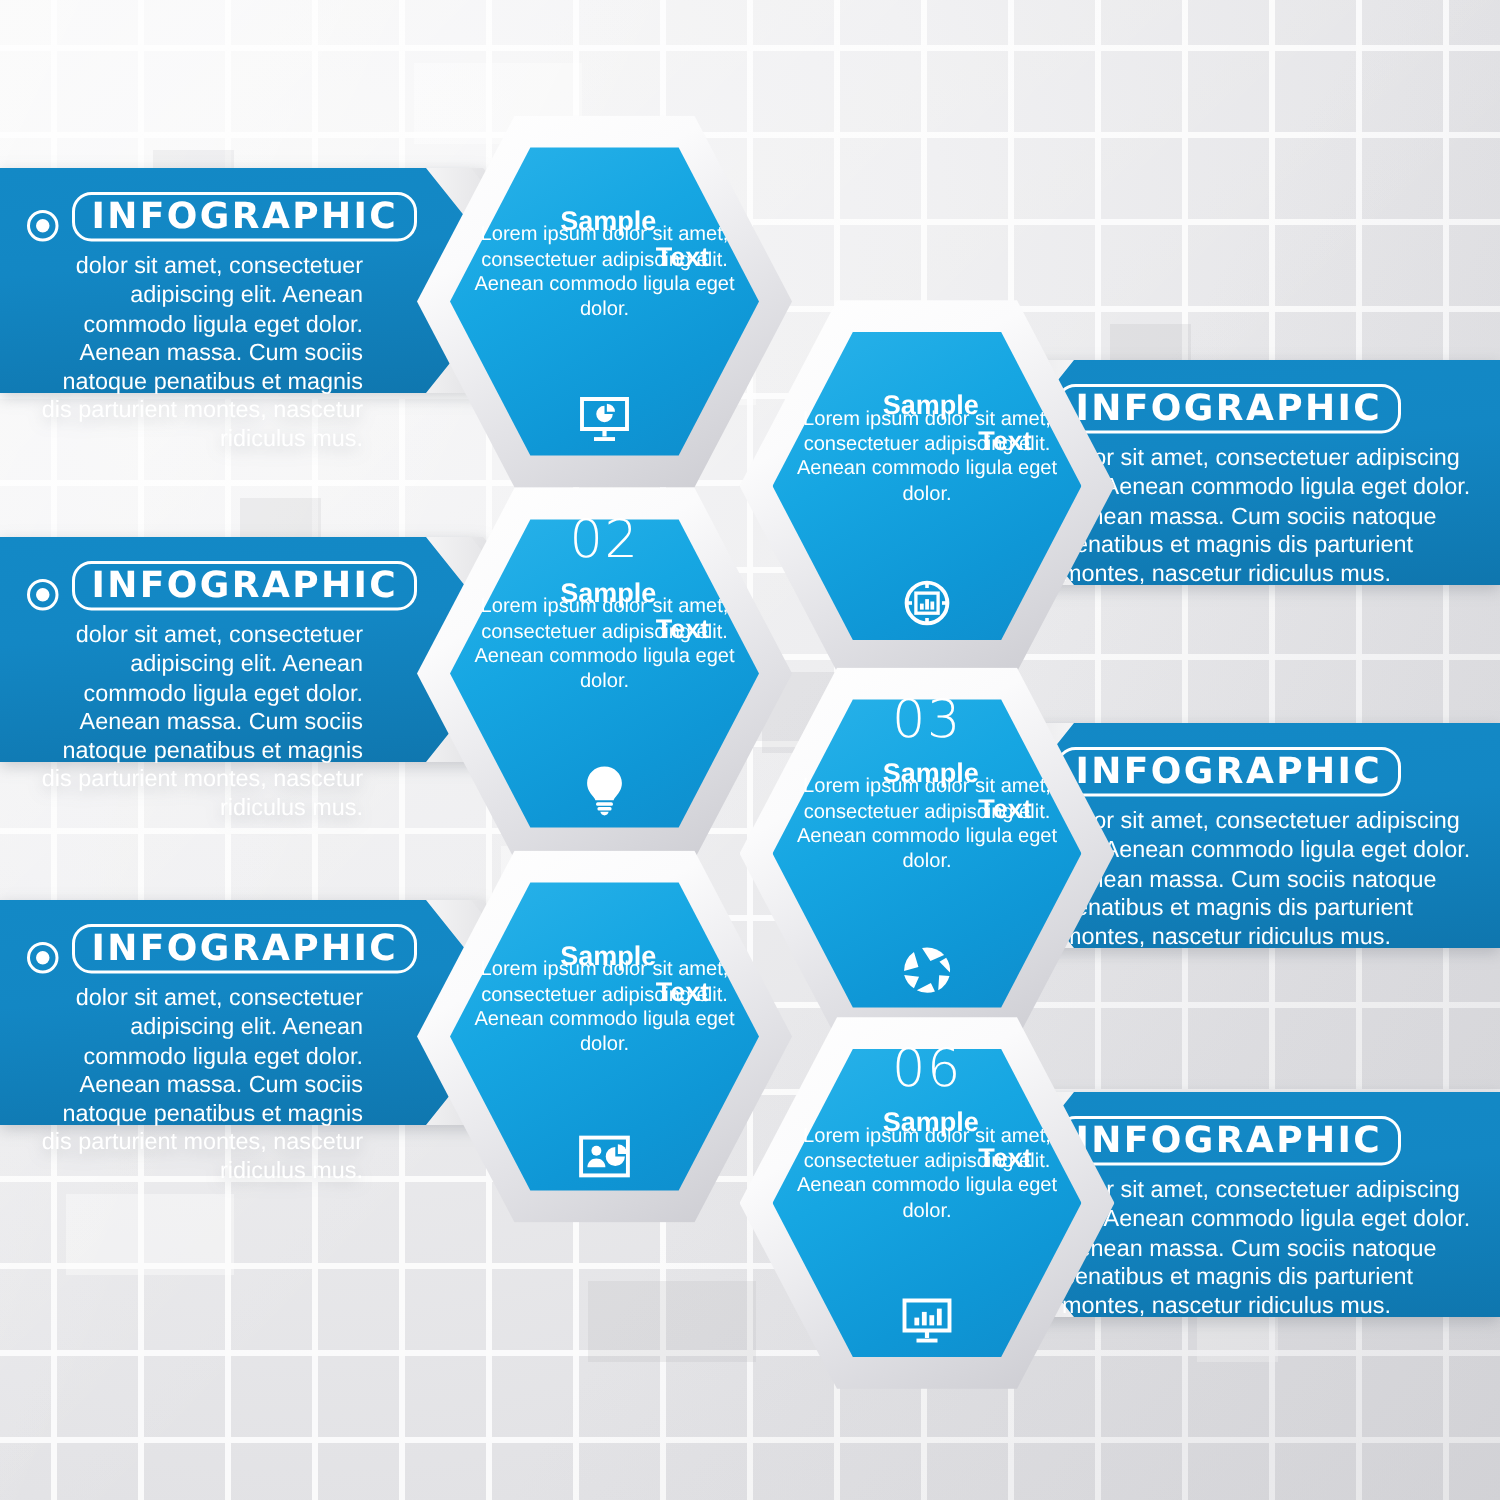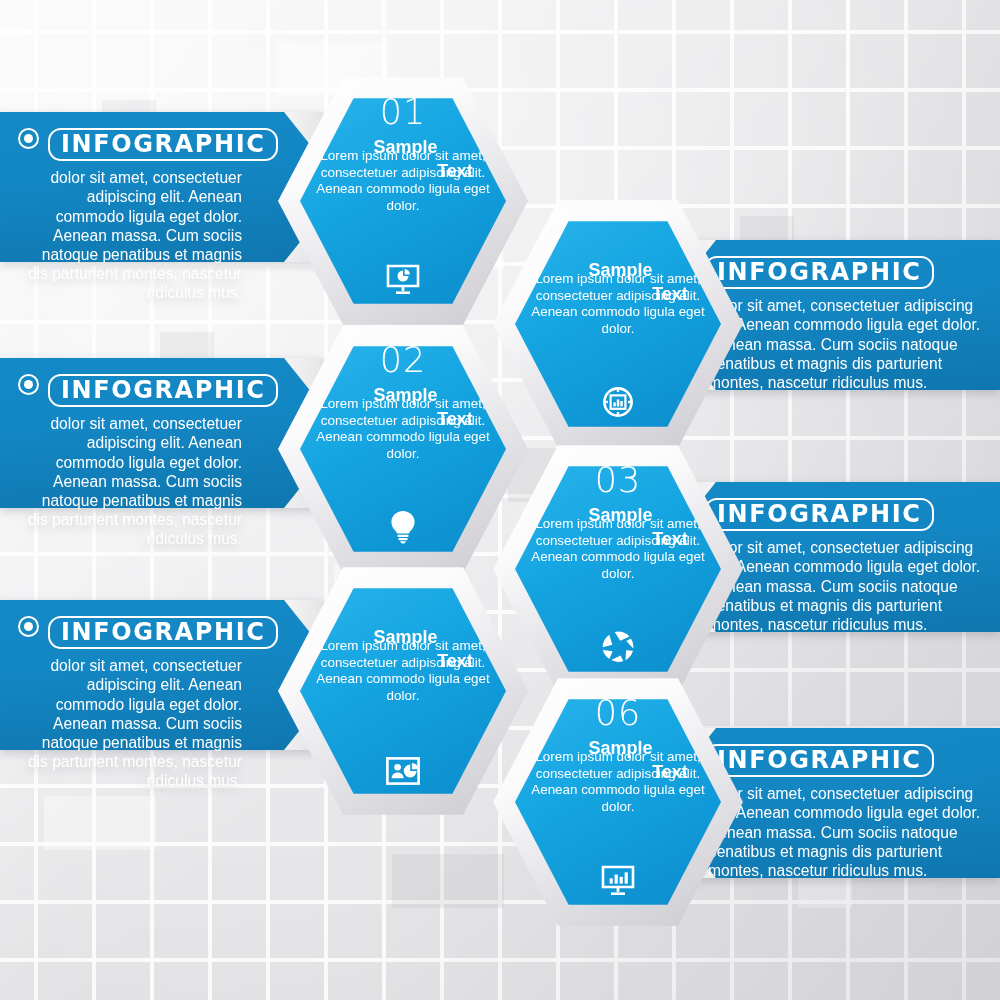--- a/index.html
+++ b/index.html
@@ -81,21 +81,21 @@
     background:linear-gradient(265deg,#fdfdfd 0%,#eaeaec 45%,#c9c9ce 100%);
     clip-path:polygon(
       66px 0, 44px 0, -16px 50%, 44px 100%, 66px 100%, 6px 50%);
     opacity:.95;
   }
 
   .banner .inner{position:absolute;inset:0;}
   .banner.left  .inner{padding:16px 0 0 18px;}
   .banner.right .inner{padding:16px 0 0 0;}
 
-  .badge-row{display:flex;align-items:flex-start;gap:9px;}
+  .badge-row{display:flex;align-items:flex-end;gap:9px;}
   .banner.right .badge-row{padding-left:28px;}
   .dot-icon{
     width:21px;height:21px;border-radius:50%;
     border:2.6px solid #ffffff;box-sizing:border-box;
     display:flex;align-items:center;justify-content:center;flex:0 0 auto;
   }
   .dot-icon i{display:block;width:9px;height:9px;border-radius:50%;background:#fff;}
   .badge{
     border:2.6px solid #ffffff;border-radius:13px;
     padding:2px 11px 3px;
@@ -258,21 +258,20 @@
           </div>
           <div class="body">dolor sit amet, consectetuer adipiscing elit. Aenean commodo ligula eget dolor. Aenean massa. Cum sociis natoque penatibus et magnis dis parturient montes, nascetur ridiculus mus.</div>
         </div>
       </div>
     </div>
   <div id="hex-layer">
       <div class="hexwrap" style="left: 278px; top: 72px; z-index: 10;">
         <div class="hex-outer"></div>
         <div class="hex-inner"></div>
         <div class="hex-content">
-          <div class="hex-num">01</div>
           <div class="hex-body">Lorem ipsum dolor sit amet, consectetuer adipiscing elit. Aenean commodo ligula eget dolor.</div>
           <div class="hex-head">
             <span class="w1">Sample</span>
             <span class="w2">Text</span>
           </div>
           <div class="hex-icon">
             <svg width="34" height="32" viewBox="0 0 34 32" fill="#fff">
               <path d="M2 2h30v20H2z" fill="none" stroke="#fff" stroke-width="2.6"></path>
               <path d="M17 6.5a5.5 5.5 0 1 0 5.5 5.5H17z"></path>
               <path d="M18.6 5.1v5.4h5.4a5.5 5.5 0 0 0-5.4-5.4z"></path>

